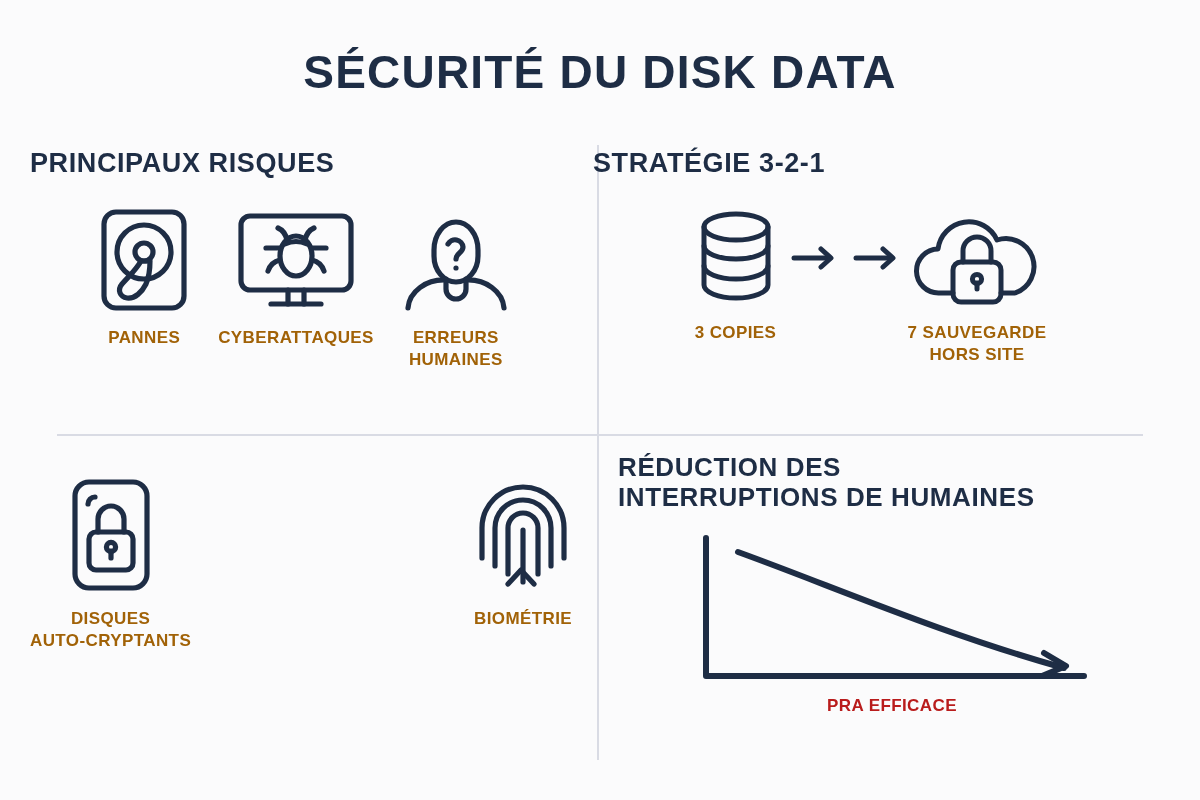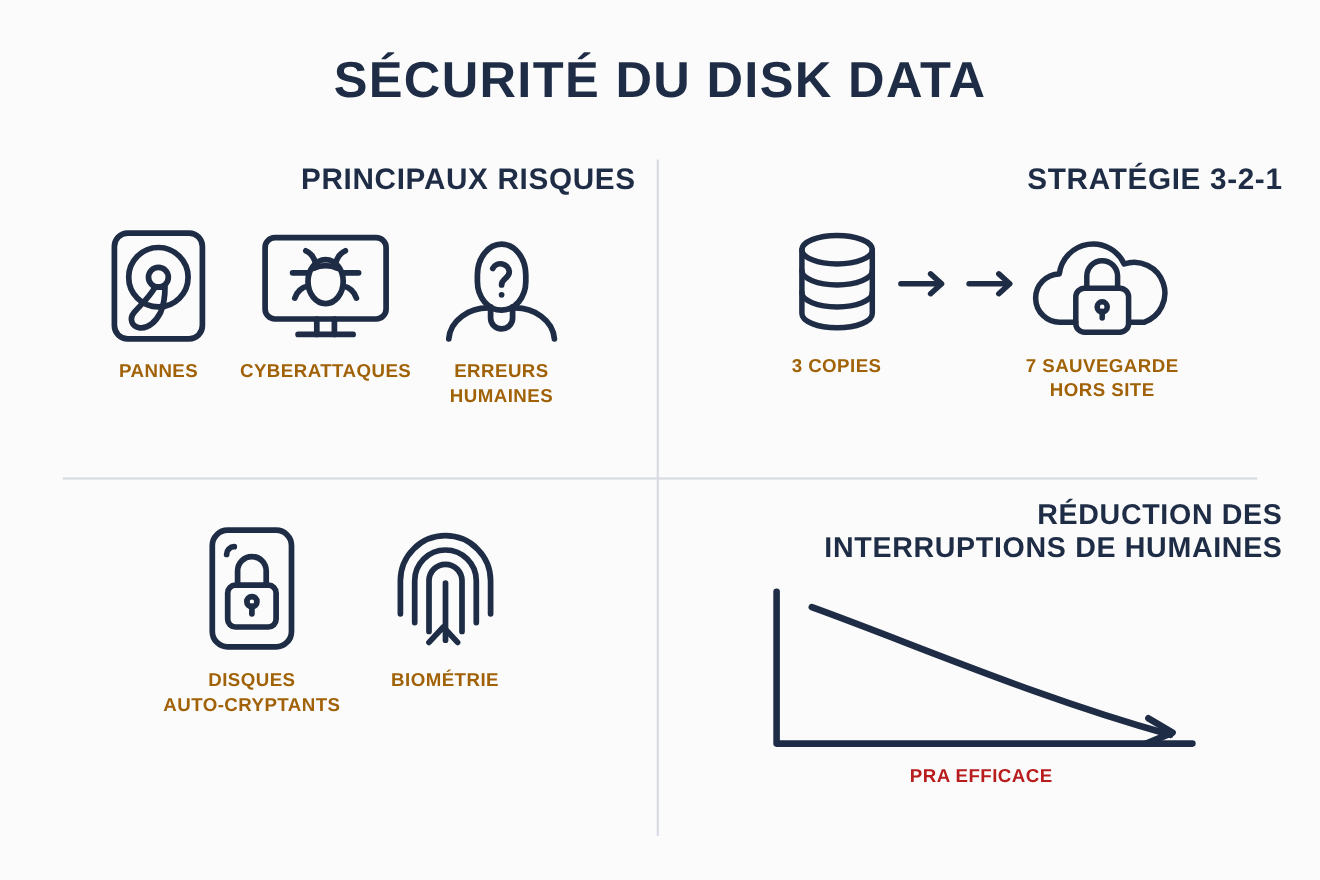--- a/index.html
+++ b/index.html
@@ -50,26 +50,26 @@
     left: 57px;
     top: 434px;
     width: 1086px;
     height: 2px;
     background: #d9dbe4;
   }
 
   
   .quad { position: absolute; }
   .quad-tl { left: 30px;  top: 148px; width: 548px; height: 272px; }
-  .quad-tr { left: 618px; top: 148px; width: 548px; height: 272px; }
+  .quad-tr { left: 593px; top: 148px; width: 548px; height: 272px; }
   .quad-bl { left: 30px;  top: 452px; width: 548px; height: 300px; }
   .quad-br { left: 618px; top: 452px; width: 548px; height: 300px; }
 
   .section-heading {
-    text-align: right;
+    text-align: left;
     font-size: 27px;
     font-weight: 700;
     letter-spacing: 0.6px;
     line-height: 1.16;
     color: #1e2d45;
   }
   .section-heading.two-line { font-size: 26px; }
 
   
   .icon-row {
@@ -106,21 +106,21 @@
   .strategy-row { margin-top: 26px; gap: 0px; align-items: flex-start; }
   .strategy-row .icon-art { height: 105px; }
   .arrow-cell {
     display: flex;
     align-items: center;
     height: 105px;
     padding: 0 6px;
   }
 
   
-  .protect-row { margin-top: 22px; gap: 40px; }
+  .protect-row { margin-top: 22px; gap: 40px; justify-content: space-between; }
   .protect-row .icon-art { height: 122px; }
 
   
   .chart-wrap {
     margin-top: 18px;
     display: flex;
     flex-direction: column;
     align-items: center;
   }
   .chart-caption {

